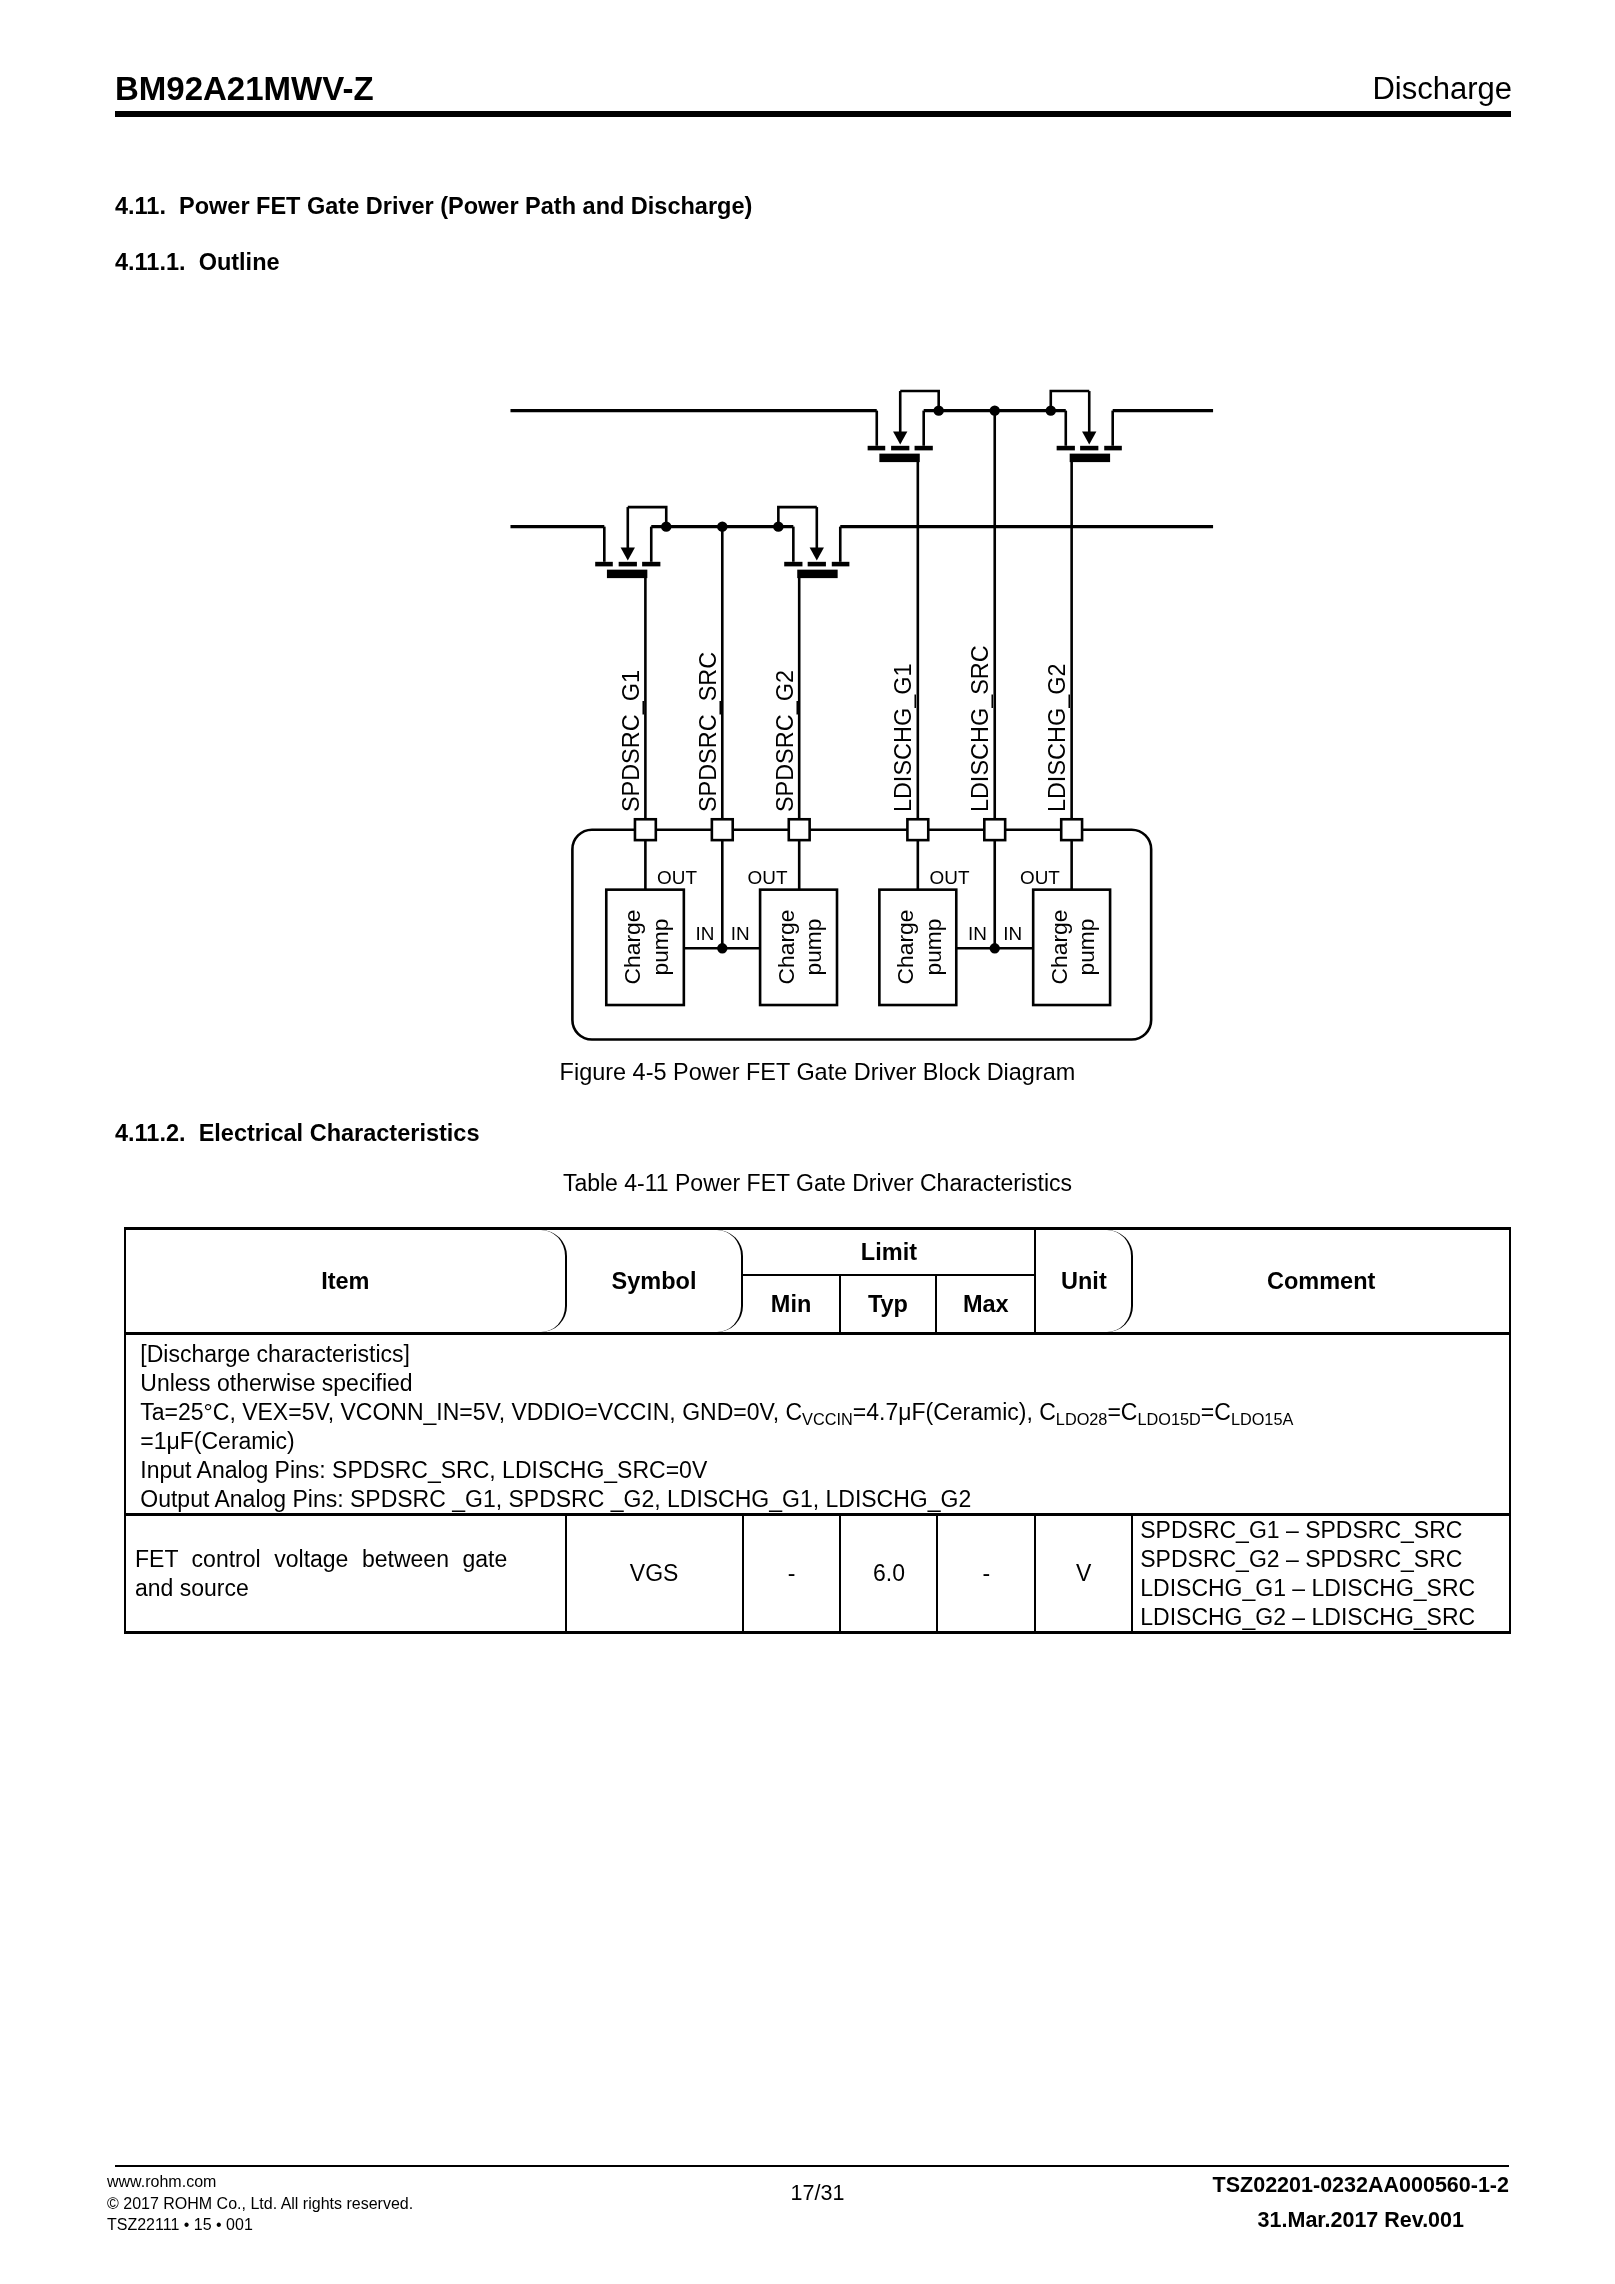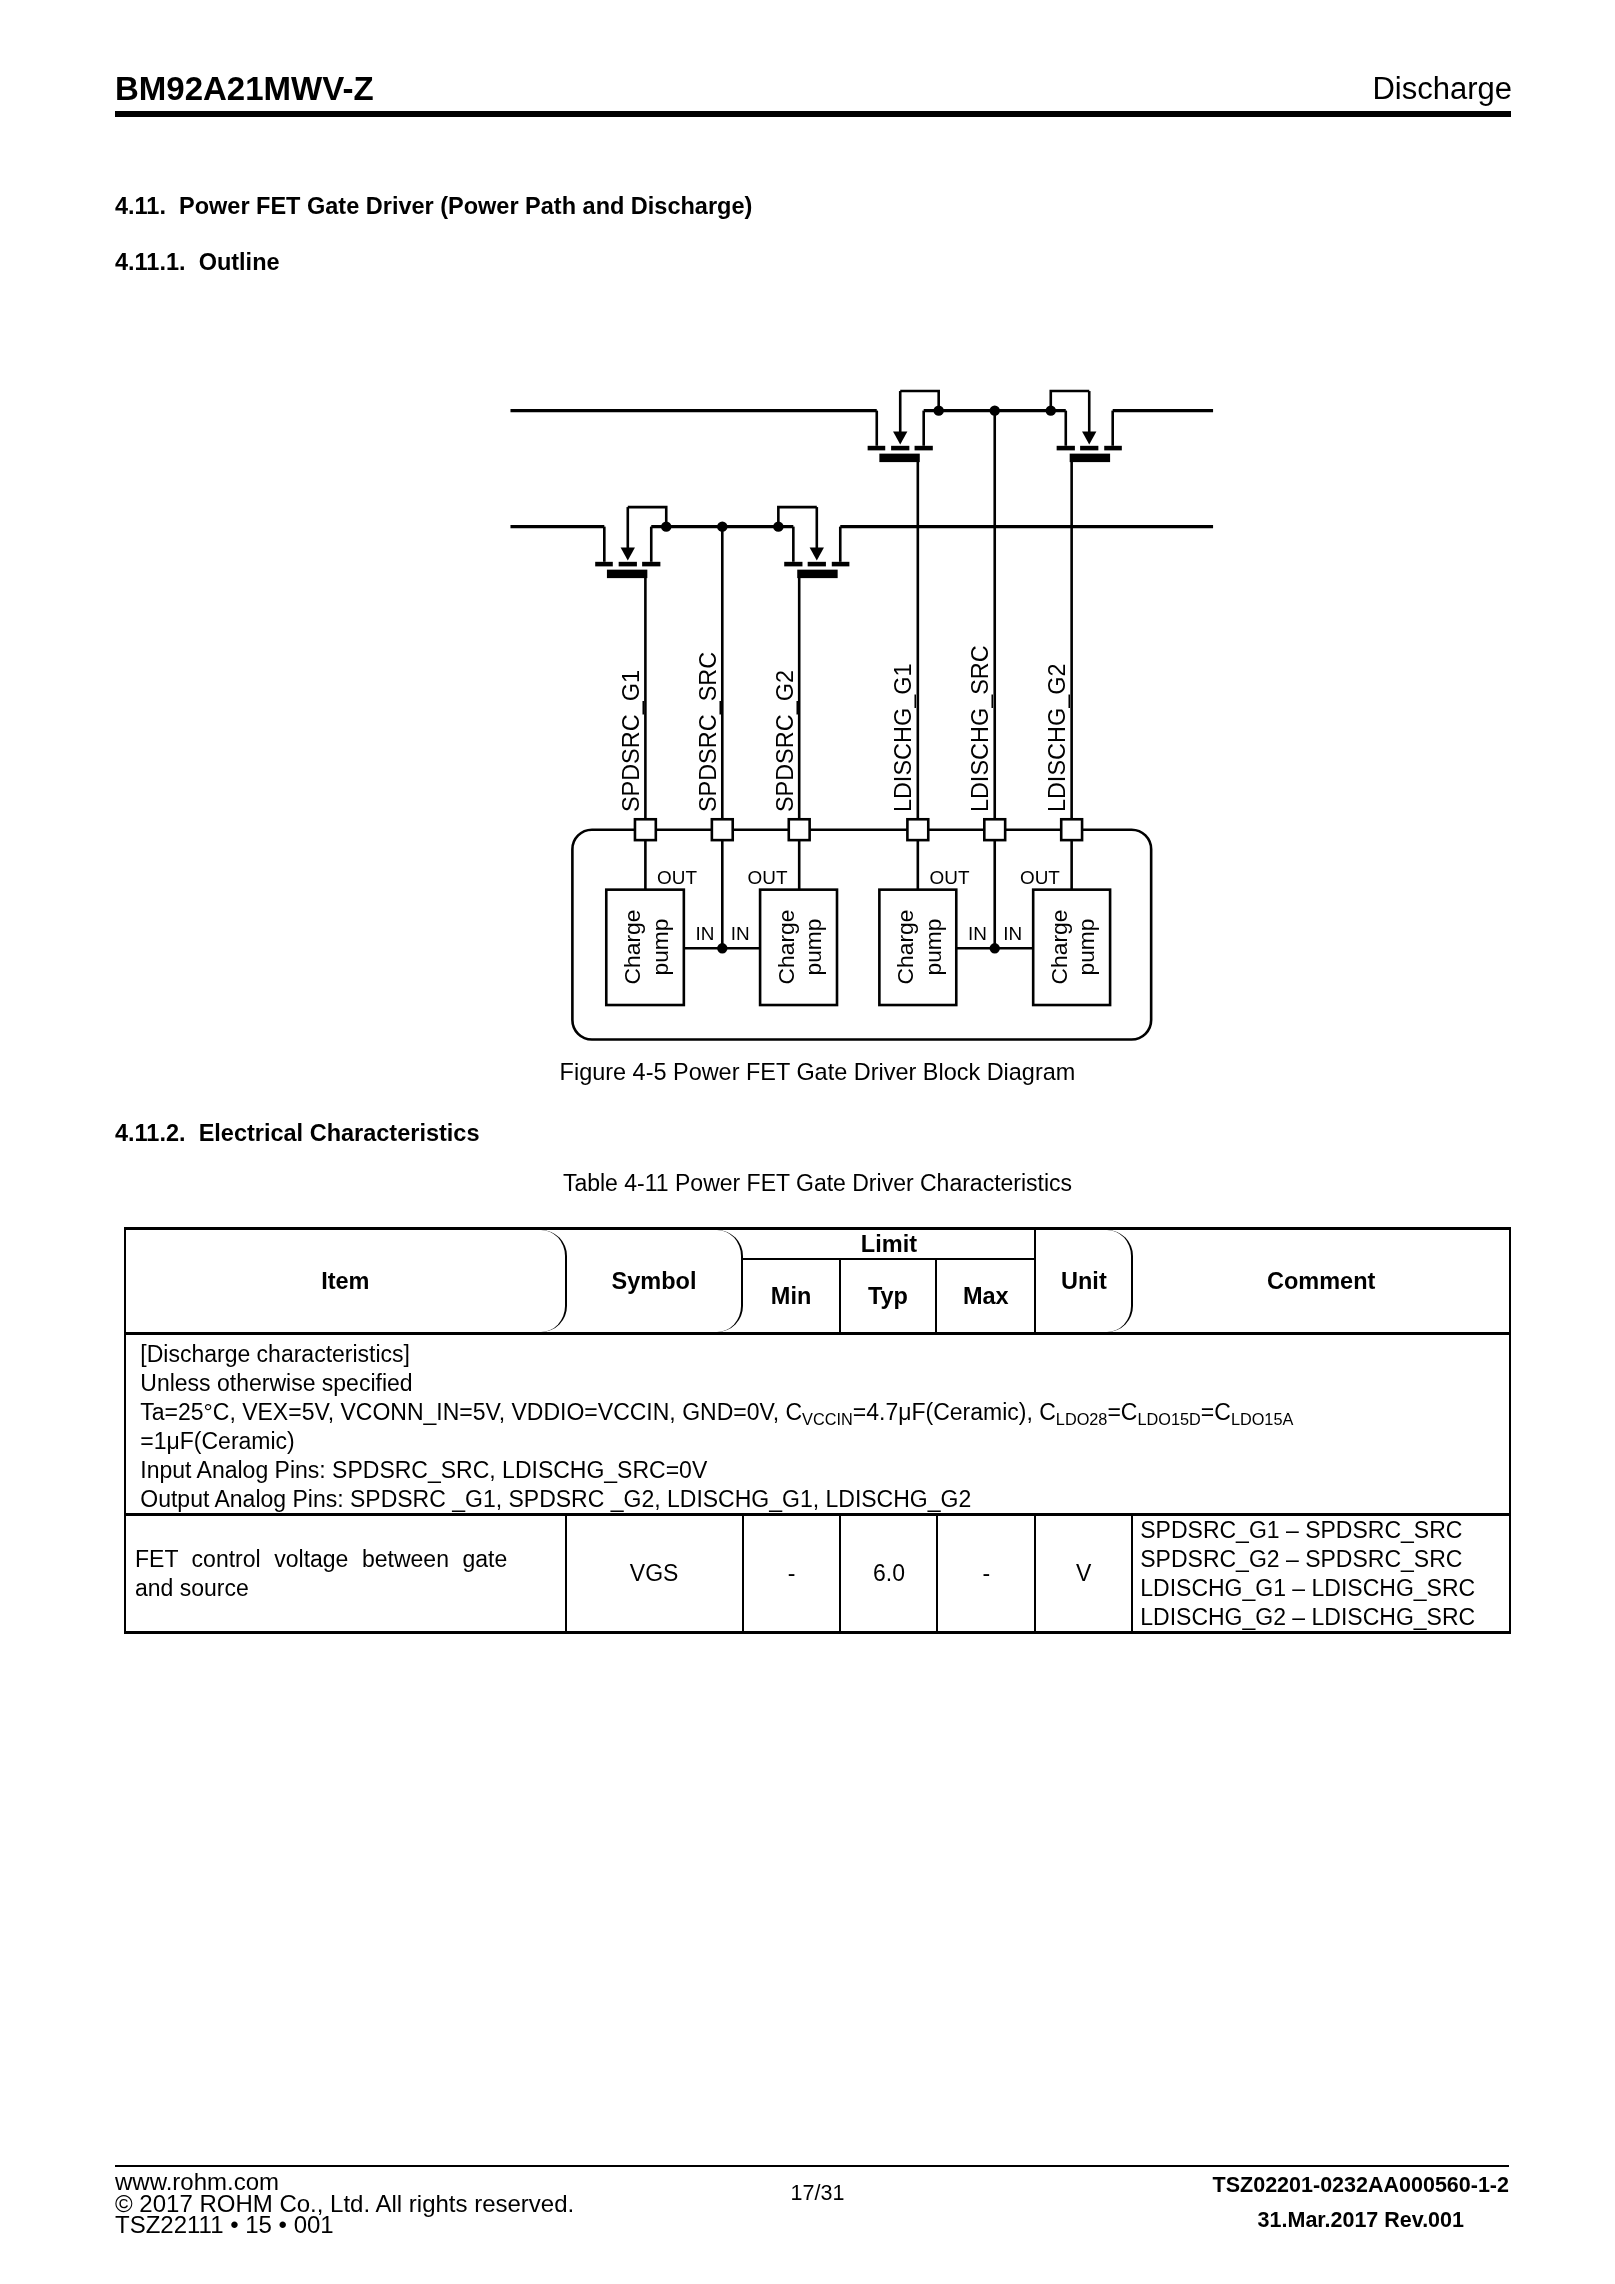--- a/index.html
+++ b/index.html
@@ -38,33 +38,33 @@
   .w-symbol{width:177px;}
   .w-limit{width:293px;}
   .w-min{width:98px;}
   .w-typ{width:97px;}
   .w-max{width:98px;}
   .w-unit{width:97px;}
   .w-comment{width:376px;}
   .thead{height:105px;border-bottom:3.9px solid #000;box-sizing:border-box;}
   .th{display:flex;align-items:center;justify-content:center;font-weight:bold;font-size:23.5px;border-radius:26px;}
   .limit-group{display:flex;flex-direction:column;}
-  .limit-top{height:30px;border-bottom:2px solid #000;box-sizing:border-box;display:flex;align-items:center;justify-content:center;font-weight:bold;font-size:23.5px;}
+  .limit-top{height:46px;border-bottom:2px solid #000;box-sizing:border-box;display:flex;align-items:center;justify-content:center;font-weight:bold;font-size:23.5px;}
   .limit-bottom{flex:1;display:flex;}
   .limit-bottom .c{display:flex;align-items:center;justify-content:center;font-weight:bold;font-size:23.5px;}
   .note-row{height:181px;border-bottom:3.9px solid #000;box-sizing:border-box;padding:5.2px 0 0 14.3px;line-height:29px;}
   .note-row sub{font-size:16.3px;line-height:0;vertical-align:-4.6px;}
   .trow{height:115px;}
   .td-c{display:flex;align-items:center;justify-content:center;}
   .td-item{display:flex;flex-direction:column;justify-content:center;padding:0 9px;line-height:29px;}
   .td-item .j1{word-spacing:7.2px;}
   .td-comment{display:flex;flex-direction:column;justify-content:center;padding-left:7px;line-height:29px;}
   
   .footer-rule{left:115px;top:2165px;width:1394px;height:2px;background:#000;}
-  .footer-left{left:115px;top:2171px;font-size:24px;line-height:21.5px;}
+  .footer-left{left:107px;top:2171px;font-size:16px;line-height:21.5px;}
   .footer-center{left:126px;top:2182px;width:1383px;text-align:center;font-size:21.5px;line-height:1.1;}
   .footer-right{right:107px;top:2168px;font-size:21.5px;font-weight:bold;line-height:35px;text-align:center;}
 </style>
 </head>
 <body>
 
 <div class="page">
 
   <div class="abs part-number">BM92A21MWV-Z</div>
   <div class="abs doc-type">Discharge</div>

